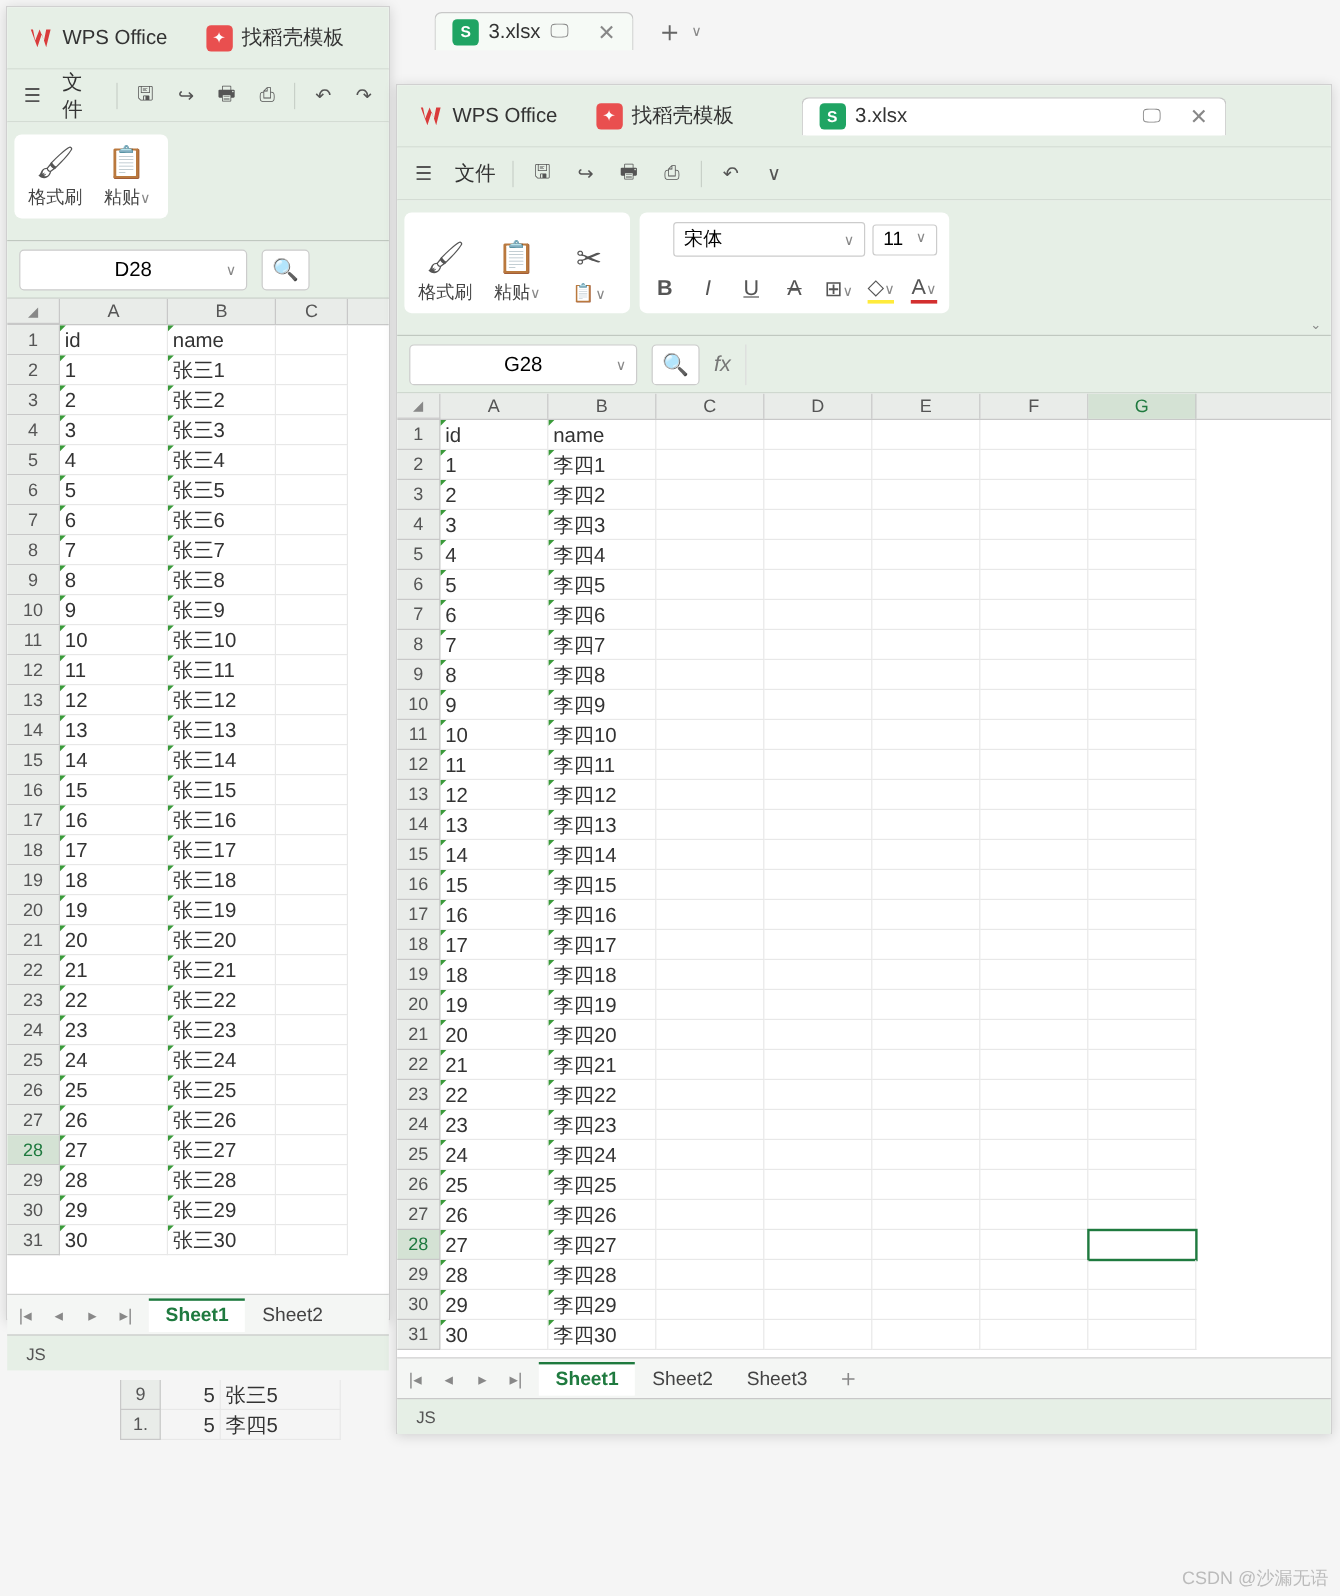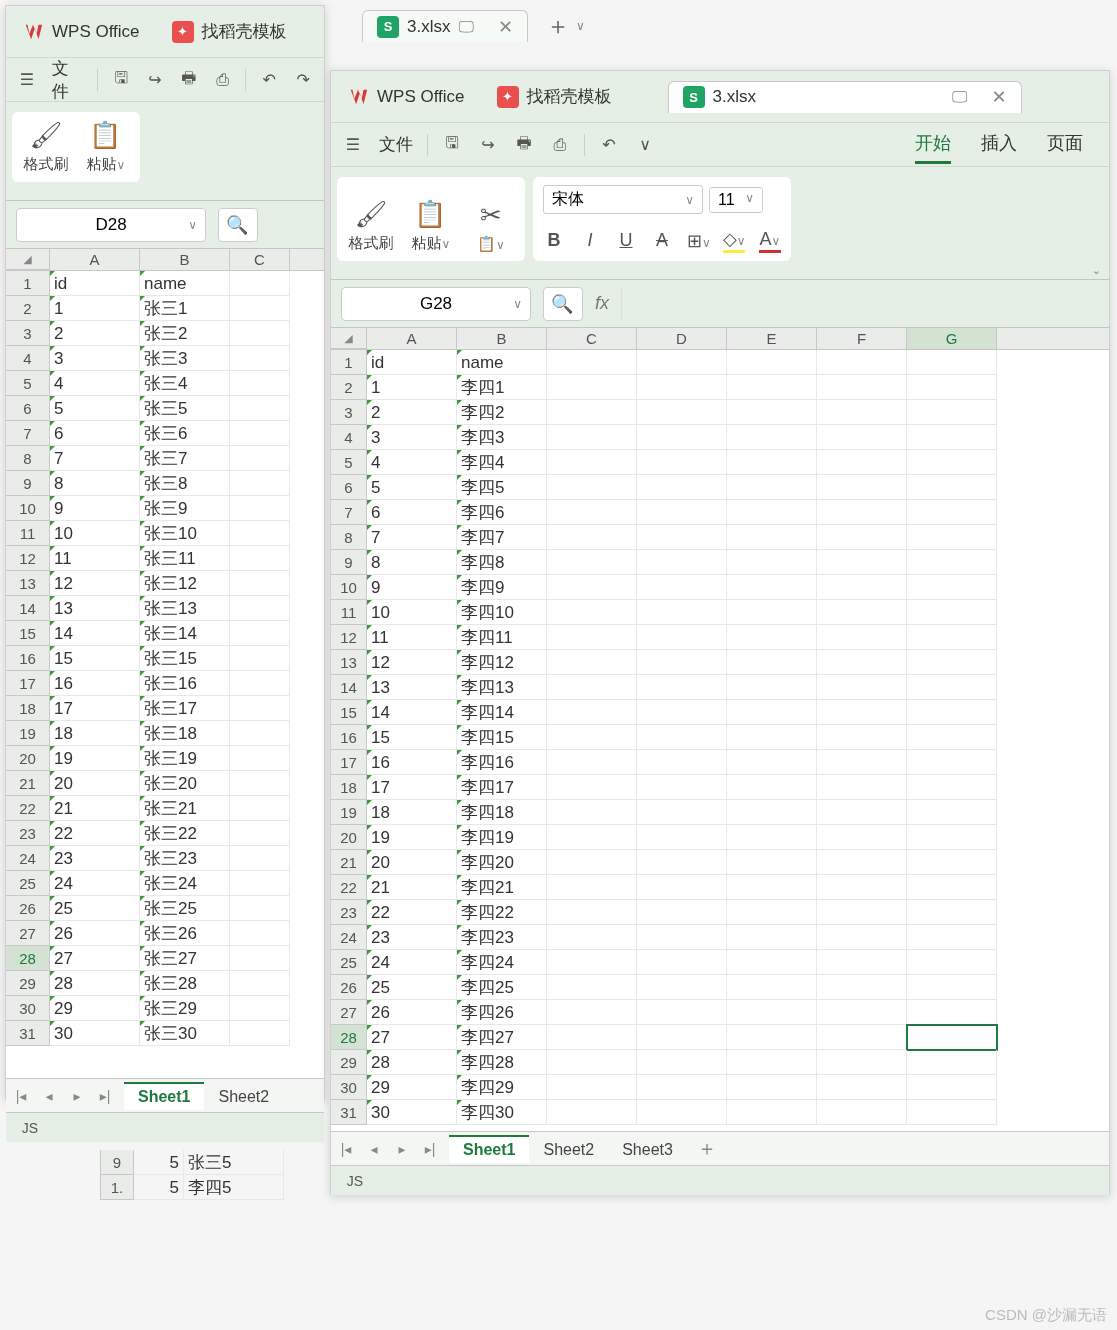--- a/index.html
+++ b/index.html
@@ -364,42 +364,37 @@
     <span class="mb-text">文件</span>
     <span class="mb-sep"></span>
     <span class="mb-btn">🖫</span>
     <span class="mb-btn">↪</span>
     <span class="mb-btn">🖶</span>
     <span class="mb-btn">⎙</span>
     <span class="mb-sep"></span>
     <span class="mb-btn">↶</span>
     <span class="mb-btn">∨</span>
     <div style="flex:1"></div>
-    <div class="ribbon-tabs">
-      <span class="rtab active">开始</span>
-      <span class="rtab">插入</span>
-      <span class="rtab">页面</span>
-    </div>
   </div>
   <div class="ribbon">
     <div class="ribbon-group" style="min-width:180px;justify-content:flex-end">
       <div class="rbtn">
         <span class="ricon">🖌</span>
         <span class="rbtn-lbl">格式刷</span>
       </div>
       <div class="rbtn">
         <span class="ricon">📋</span>
         <span class="rbtn-lbl"><span>粘贴</span><span class="chev">∨</span></span>
       </div>
       <div class="rbtn">
         <span class="ricon">✂</span>
         <span class="rbtn-lbl" style="height:18px">📋<span class="chev">∨</span></span>
       </div>
     </div>
-    <div class="ribbon-group" style="flex-direction:column;align-items:flex-start;gap:6px">
+    <div class="ribbon-group" style="flex-direction:column;align-items:flex-end;gap:6px">
       <div class="font-row">
         <div class="font-sel">
           <span>宋体</span>
             <span class="chev">∨</span>
         </div>
         <div class="size-sel">
           <span>11</span>
             <span class="chev">∨</span>
         </div>
       </div>

